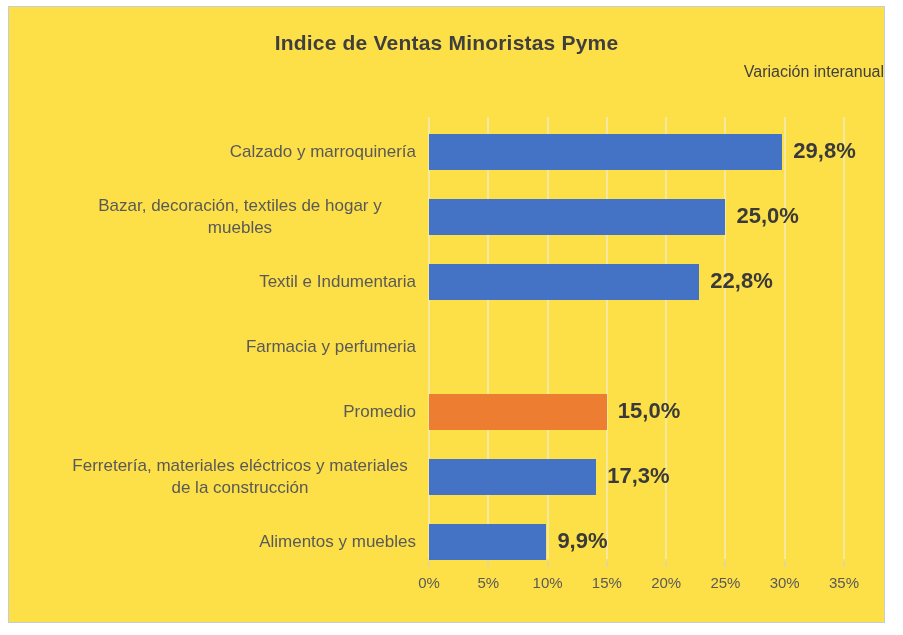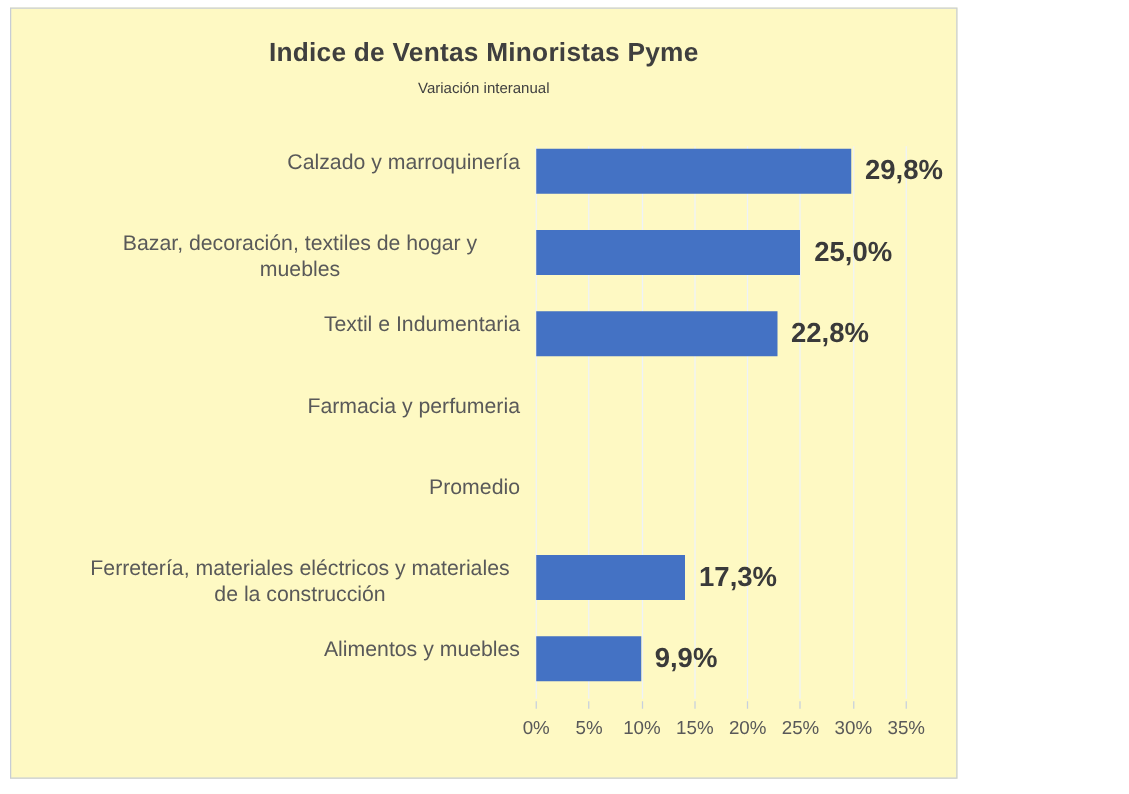--- a/index.html
+++ b/index.html
@@ -5,38 +5,38 @@
   * { margin: 0; padding: 0; box-sizing: border-box; }
   html, body {
     width: 903px; height: 635px;
     background: #ffffff;
     font-family: "Liberation Sans", sans-serif;
     overflow: hidden;
   }
   .panel {
     position: absolute;
     left: 8px; top: 6px;
-    width: 758px; height: 617px;
-    background: #fef9c3;
+    width: 877px; height: 617px;
+    background: #fde047;
     border: 1px solid #c7cdd6;
   }
   .title {
     position: absolute;
     top: 24px; left: 0; right: 0;
     text-align: center;
     font-size: 21px;
     font-weight: 700;
     color: #3f3f3f;
     letter-spacing: 0.2px;
   }
   .subtitle {
     position: absolute;
     top: 56px; left: 0; right: 0;
-    text-align: center;
-    font-size: 12px;
+    text-align: right;
+    font-size: 16px;
     font-weight: 400;
     color: #404040;
   }
   .gridlines {
     position: absolute;
     left: 420px; right: 40px;
     top: 110px; bottom: 63px;
   }
   .gridline {
     position: absolute;
@@ -47,20 +47,21 @@
   }
   .rows {
     position: absolute;
     left: 0; right: 40px;
     top: 112px;
   }
   .row {
     position: relative;
     height: 65px;
     display: flex;
+    align-items: center;
   }
   .cat-cell {
     width: 420px;
     flex: 0 0 420px;
     display: flex;
     justify-content: flex-end;
     padding-right: 13px;
   }
   .cat-label {
     display: inline-block;
@@ -154,20 +155,24 @@
         </div>
       </div>
       <div class="row">
         <div class="cat-cell">
           <span class="cat-label">Farmacia y perfumeria</span>
         </div>
       </div>
       <div class="row">
         <div class="cat-cell">
           <span class="cat-label">Promedio</span>
+        </div>
+        <div class="track">
+          <div class="bar" style="width: 42.8571%; background: rgb(237, 125, 49);"></div>
+          <span class="val-label" style="left: calc(42.8571% + 11px);">15,0%</span>
         </div>
       </div>
       <div class="row">
         <div class="cat-cell">
           <span class="cat-label">Ferretería, materiales eléctricos y materiales de la construcción</span>
         </div>
         <div class="track">
           <div class="bar" style="width: 40.2857%; background: rgb(68, 114, 196);"></div>
           <span class="val-label" style="left: calc(40.2857% + 11px);">17,3%</span>
         </div>

